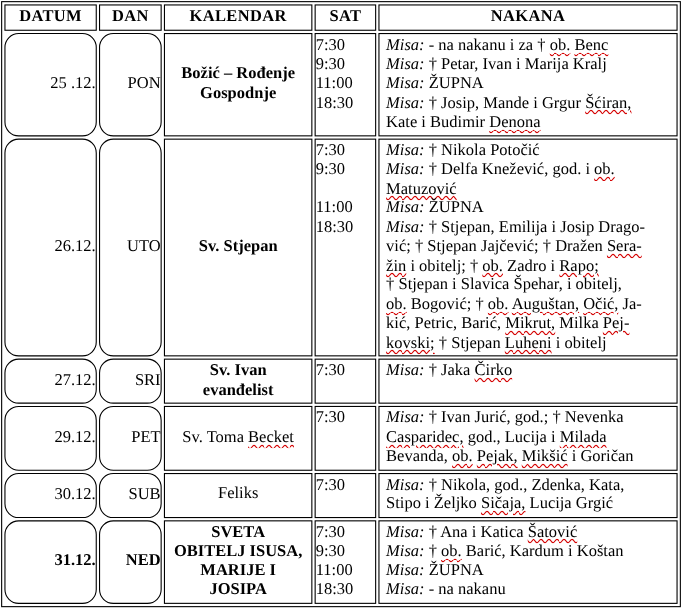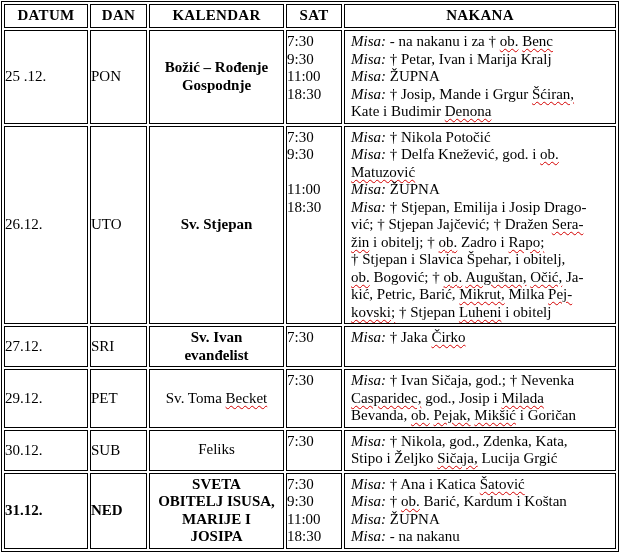--- a/index.html
+++ b/index.html
@@ -19,21 +19,21 @@
   }
   col.c1 { width: 84px; } col.c2 { width: 57px; } col.c3 { width: 135px; }
   col.c4 { width: 56px; } col.c5 { width: 272px; }
   th, td { border: 1px solid #000; font-size: 15px; }
   th {
     font-weight: bold; text-align: center;
     padding: 2px 0 3px 0; font-size: 15px;
     letter-spacing: 0.3px;
     margin-left: 12px;
   }
-  td.c-datum, td.c-dan { text-align: left; vertical-align: middle; }
+  td.c-datum, td.c-dan { text-align: right; vertical-align: middle; border-radius: 13px; }
   td.c-kal  { text-align: center; vertical-align: middle; padding: 2px 1px; }
   td.c-sat  { vertical-align: top; padding: 2px 6px 2px 0; text-align: left; }
   td.c-nak  { vertical-align: top; padding: 2px 2px 2px 6px; text-align: left; }
   .b { font-weight: bold; }
   .ln { line-height: 17.5px; height: 17.5px; white-space: nowrap; overflow: visible; }
   .i { font-style: italic; }
   .w {
     text-decoration-line: underline;
     text-decoration-style: wavy;
     text-decoration-color: #d40000;
@@ -136,22 +136,22 @@
         <td class="c-dan">PET</td>
         <td class="c-kal">
           <div class="ln"><span>Sv. Toma </span><span class="w">Becket</span></div>
         </td>
         <td class="c-sat">
           <div class="ln"><span>7:30</span></div>
           <div class="ln"></div>
           <div class="ln"></div>
         </td>
         <td class="c-nak">
-          <div class="ln"><span class="i">Misa:</span><span> † Ivan Sičaja, god.; † Nevenka</span></div>
-          <div class="ln"><span class="w">Casparidec,</span><span> god., Josip i </span><span class="w">Milada</span></div>
+          <div class="ln"><span class="i">Misa:</span><span> † Ivan Jurić, god.; † Nevenka</span></div>
+          <div class="ln"><span class="w">Casparidec,</span><span> god., Lucija i </span><span class="w">Milada</span></div>
           <div class="ln"><span>Bevanda, </span><span class="w">ob.</span><span> </span><span class="w">Pejak,</span><span> </span><span class="w">Mikšić</span><span> i Goričan</span></div>
         </td>
       </tr>
       <tr>
         <td class="c-datum">30.12.</td>
         <td class="c-dan">SUB</td>
         <td class="c-kal">
           <div class="ln"><span>Feliks</span></div>
         </td>
         <td class="c-sat">

